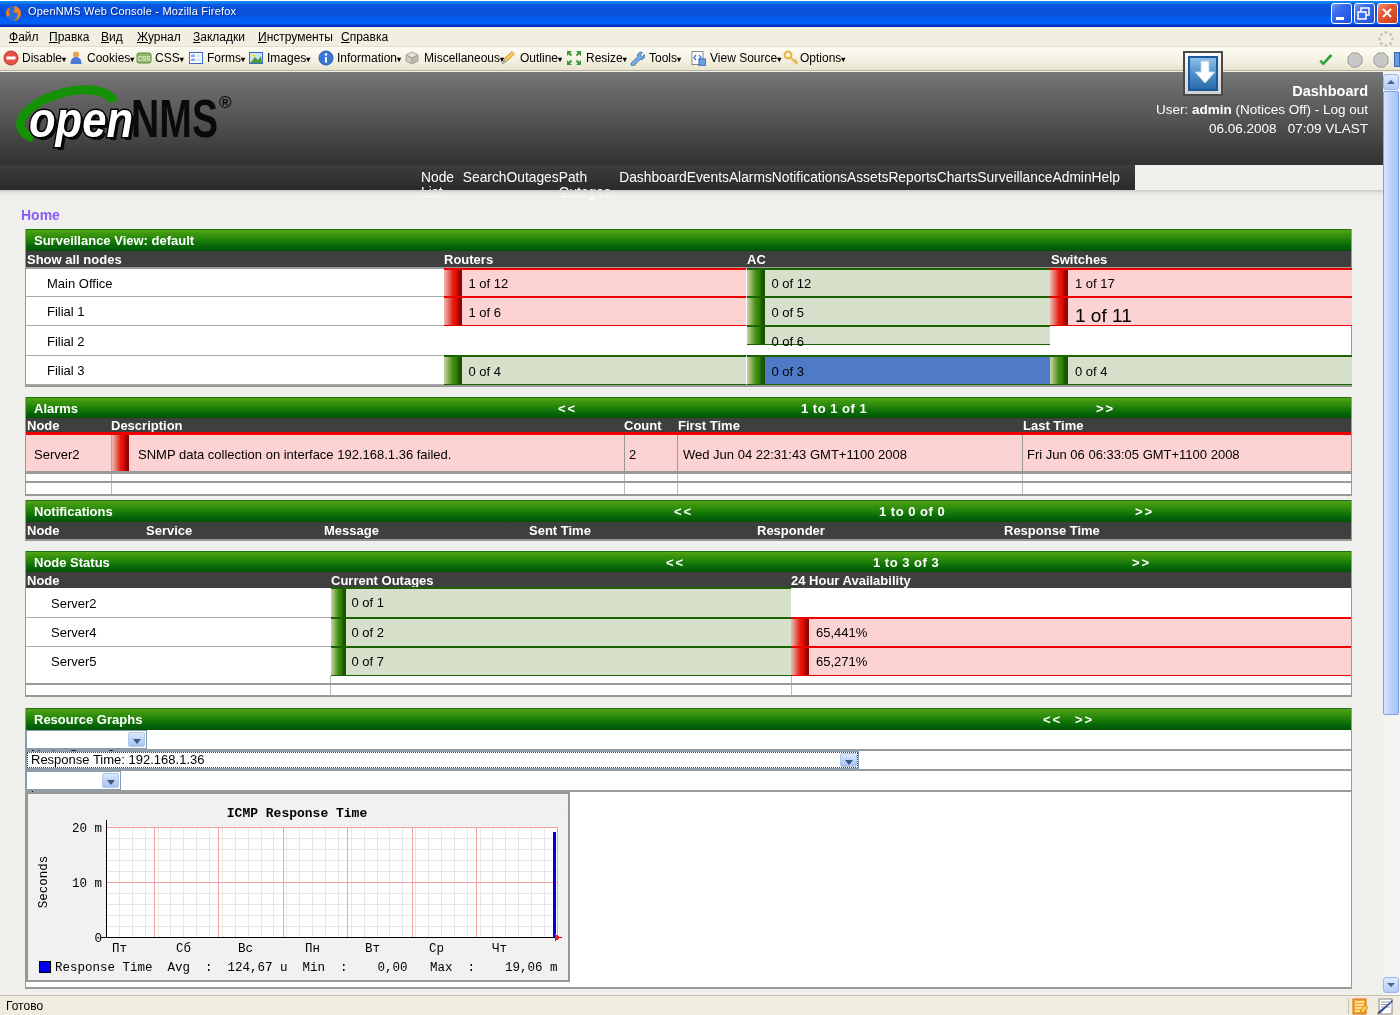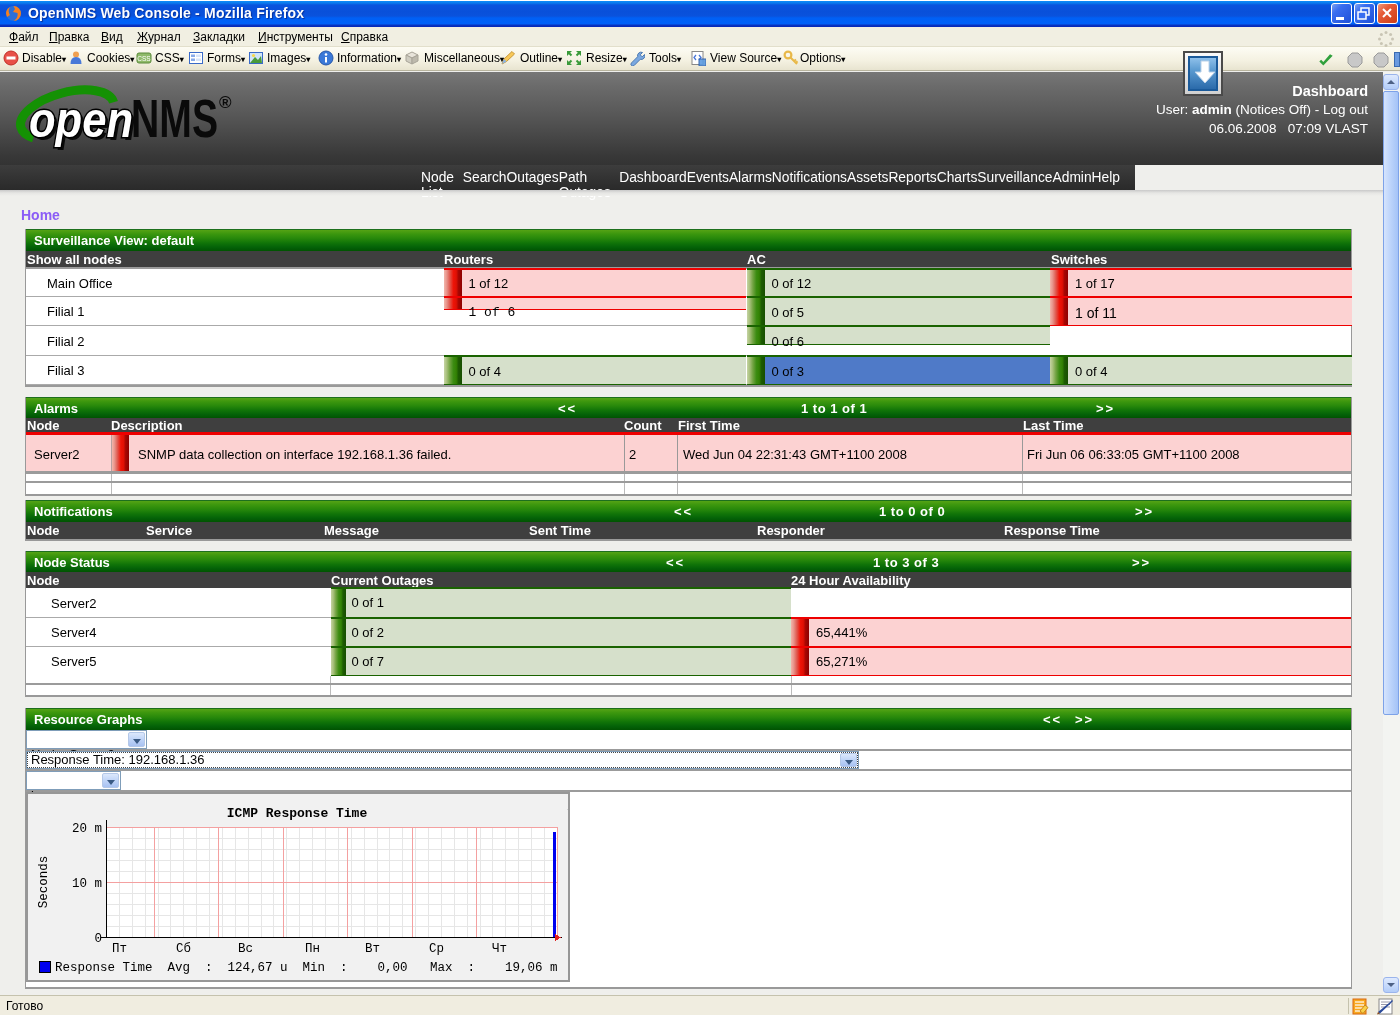--- a/index.html
+++ b/index.html
@@ -3,21 +3,21 @@
 <meta charset="utf-8">
 <style>
 * { margin:0; padding:0; box-sizing:border-box; }
 html,body { width:1400px; height:1015px; overflow:hidden; }
 body { font-family:"Liberation Sans", sans-serif; background:#efefec; position:relative; }
 .abs { position:absolute; }
 
 
 #titlebar { position:absolute; left:0; top:0; width:1400px; height:27px;
   background:linear-gradient(180deg,#ffffff 0,#ffffff 1px,#0c8df8 1px,#0a7bee 3px,#0a55dd 5px,#0950da 12px,#0a52dc 16px,#0060f5 18px,#0061f8 24px,#0a35c0 25px,#0727b8 27px); }
-#titlebar .title { position:absolute; left:28px; top:5px; color:#fff; font-size:14px; font-weight:bold; text-shadow:1px 1px 1px #05309a; letter-spacing:0.2px; }
+#titlebar .title { position:absolute; left:28px; top:5px; color:#fff; font-size:11px; font-weight:normal; text-shadow:1px 1px 1px #05309a; letter-spacing:0.2px; }
 .winbtn { position:absolute; top:3px; width:21px; height:21px; border-radius:3px; border:1px solid #fff; }
 #btn-min  { left:1331px; background:linear-gradient(135deg,#7ba1f0 0%,#3a6ef0 30%,#1e50d8 100%); }
 #btn-max  { left:1354px; background:linear-gradient(135deg,#7ba1f0 0%,#3a6ef0 30%,#1e50d8 100%); }
 #btn-close{ left:1377px; background:linear-gradient(135deg,#f0997c 0%,#e65c38 35%,#cc3c16 100%); }
 #menubar { position:absolute; left:0; top:27px; width:1400px; height:20px; background:#f1efe2; border-bottom:1px solid #e2dfcb; }
 #menubar span { position:absolute; top:3px; font-size:12px; color:#000; }
 #toolbar { position:absolute; left:0; top:47px; width:1400px; height:24px;
   background:linear-gradient(180deg,#fdfcf4 0,#f4f1e1 60%,#e8e4d0 100%); border-bottom:1px solid #b8b49e; }
 .tbitem { position:absolute; top:4px; font-size:12px; color:#000; }
 .ticon { position:absolute; top:3px; width:16px; height:16px; }
@@ -274,31 +274,31 @@
             <div class="sv-strip-green" style="position:absolute;left:0;top:0;bottom:0;width:18px;"></div>
             <span style="position:absolute;left:25px;top:6px;font-size:13px;">0 of 12</span>
           </div>
           <div class="cell-red" style="position:absolute;left:1024px;top:-1px;width:301.5px;height:29px;border-top:2px solid #ee0000;border-bottom:1px solid #ee0000;">
             <div class="sv-strip-red" style="position:absolute;left:0;top:0;bottom:0;width:18px;"></div>
             <span style="position:absolute;left:25px;top:6px;font-size:13px;">1 of 17</span>
           </div>
         </div>
         <div style="position:absolute;left:0;top:28px;width:1325px;height:29px;background:#fff;border-bottom:1px solid #aaa;">
           <span style="position:absolute;left:21px;top:7px;font-size:13px;">Filial 1</span>
-          <div class="cell-red" style="position:absolute;left:417.5px;top:-1px;width:302.5px;height:14px;border-top:2px solid #ee0000;border-bottom:1px solid #ee0000;font-family:Liberation Mono, monospace;">
+          <div class="cell-red" style="position:absolute;left:417.5px;top:-1px;width:302.5px;height:30px;border-top:2px solid #ee0000;border-bottom:1px solid #ee0000;">
             <div class="sv-strip-red" style="position:absolute;left:0;top:0;bottom:0;width:18px;"></div>
             <span style="position:absolute;left:25px;top:6.5px;font-size:13px;">1 of 6</span>
           </div>
           <div class="cell-green" style="position:absolute;left:720.5px;top:-1px;width:303px;height:30px;border-top:2px solid #1a6300;border-bottom:1px solid #1a6300;">
             <div class="sv-strip-green" style="position:absolute;left:0;top:0;bottom:0;width:18px;"></div>
             <span style="position:absolute;left:25px;top:6.5px;font-size:13px;">0 of 5</span>
           </div>
           <div class="cell-red" style="position:absolute;left:1024px;top:-1px;width:301.5px;height:30px;border-top:2px solid #ee0000;border-bottom:1px solid #ee0000;">
             <div class="sv-strip-red" style="position:absolute;left:0;top:0;bottom:0;width:18px;"></div>
-            <span style="position:absolute;left:25px;top:6.5px;font-size:14px;">1 of 11</span>
+            <span style="position:absolute;left:25px;top:6.5px;font-size:19px;">1 of 11</span>
           </div>
         </div>
         <div style="position:absolute;left:0;top:57px;width:1325px;height:30px;background:#fff;border-bottom:1px solid #aaa;">
           <span style="position:absolute;left:21px;top:7.5px;font-size:13px;">Filial 2</span>
           <div class="cell-green" style="position:absolute;left:720.5px;top:-1px;width:303px;height:20px;border-top:2px solid #1a6300;border-bottom:1px solid #1a6300;text-align:center;">
             <div class="sv-strip-green" style="position:absolute;left:0;top:0;bottom:0;width:18px;"></div>
             <span style="position:absolute;left:25px;top:7px;font-size:13px;">0 of 6</span>
           </div>
         </div>
         <div style="position:absolute;left:0;top:87px;width:1325px;height:29px;background:#fff;border-bottom:1px solid #aaa;">

